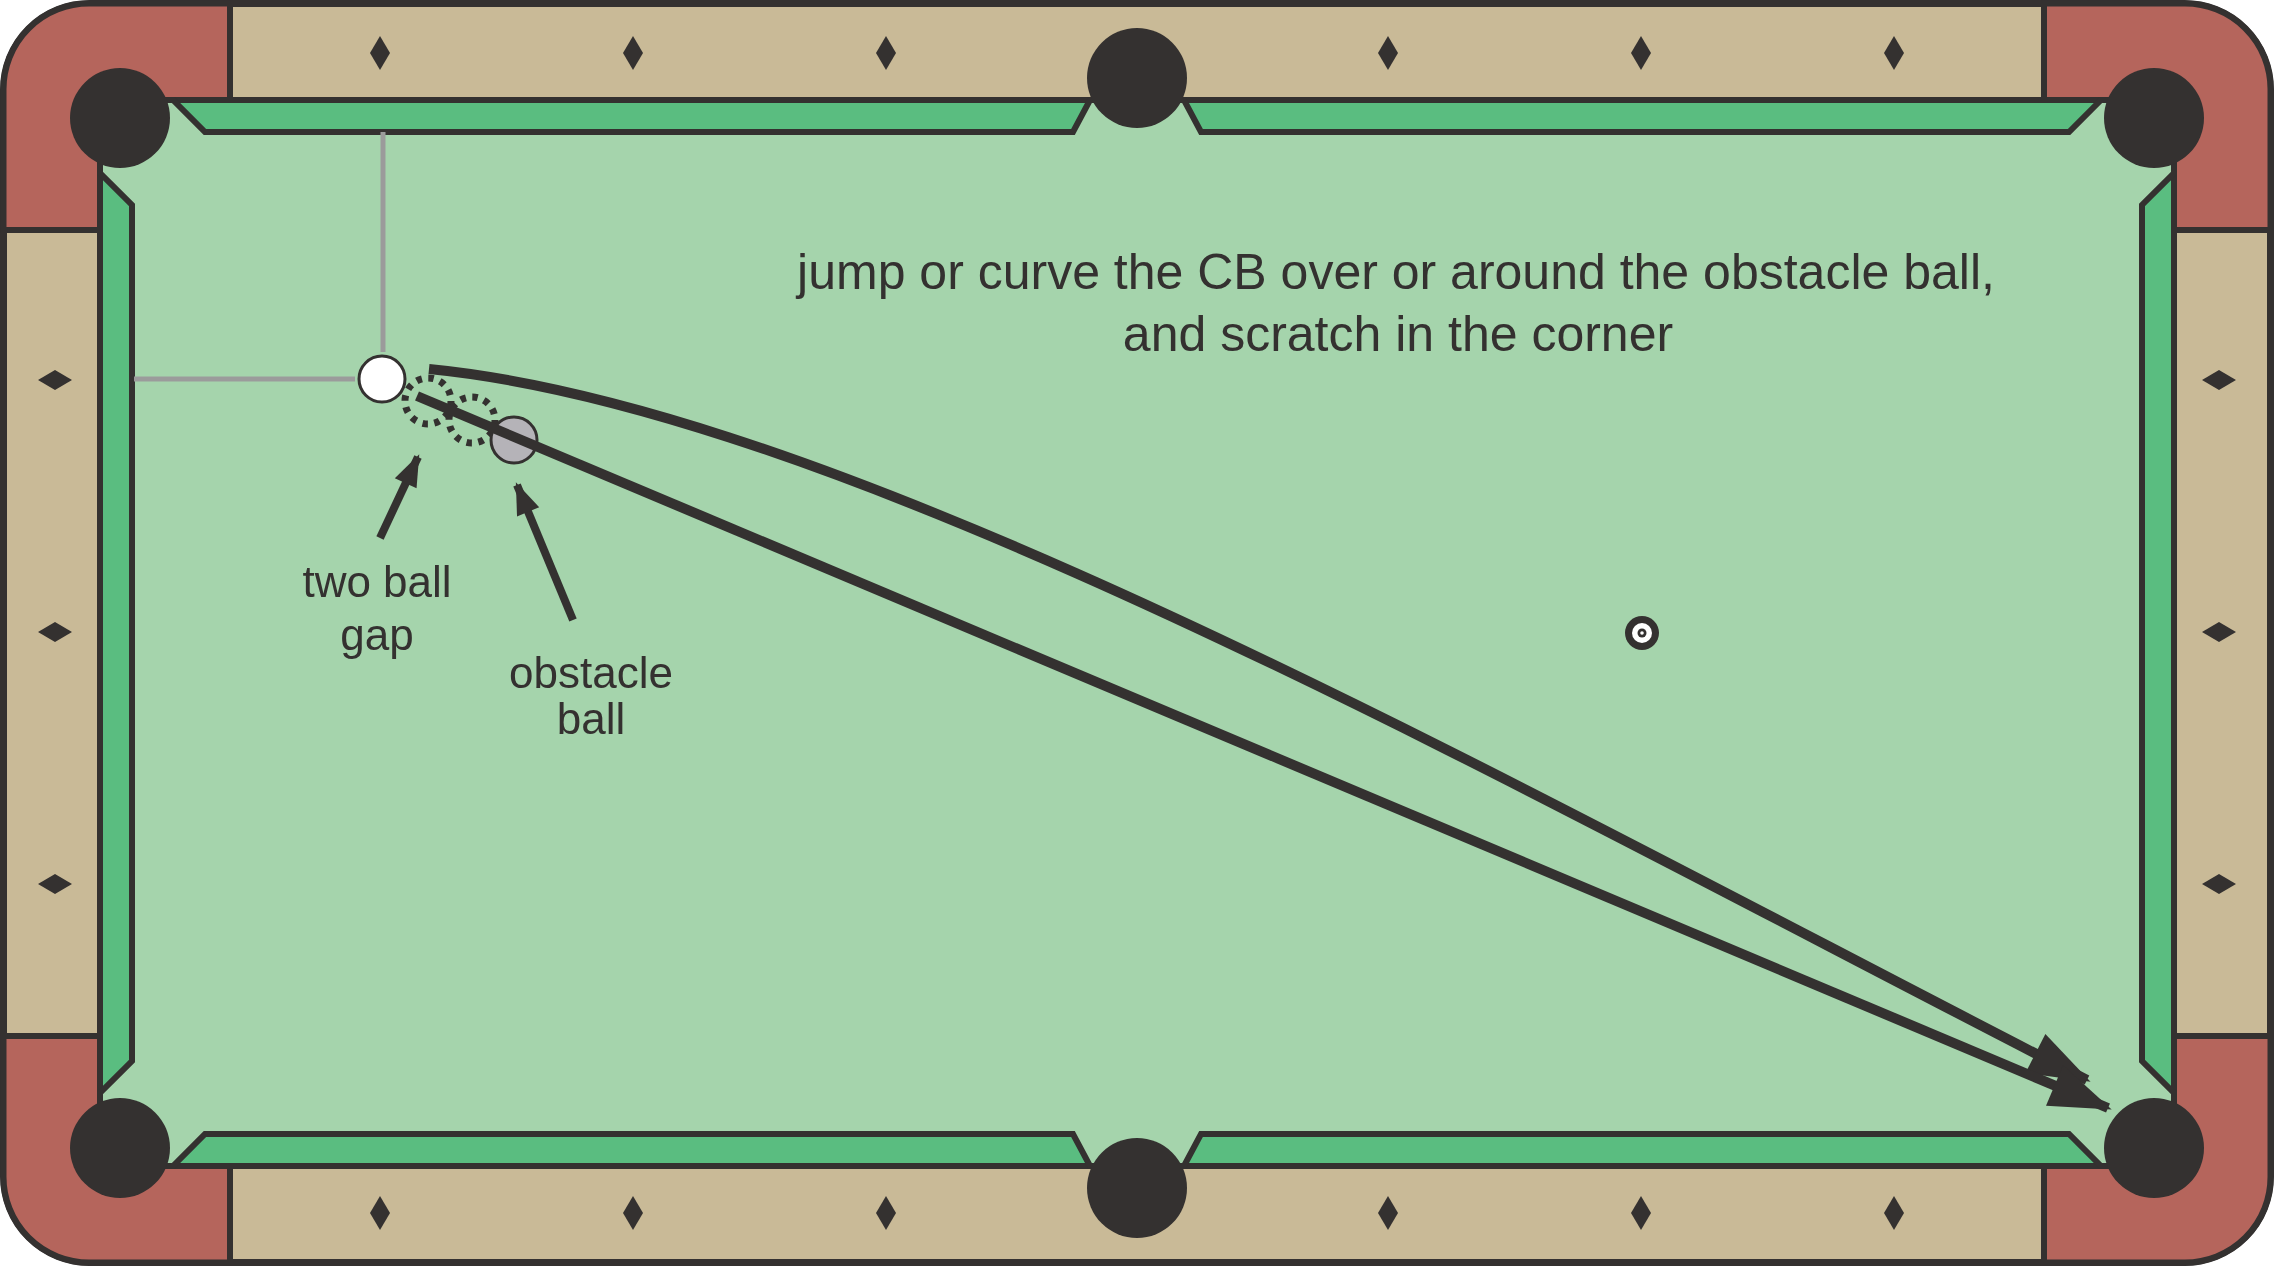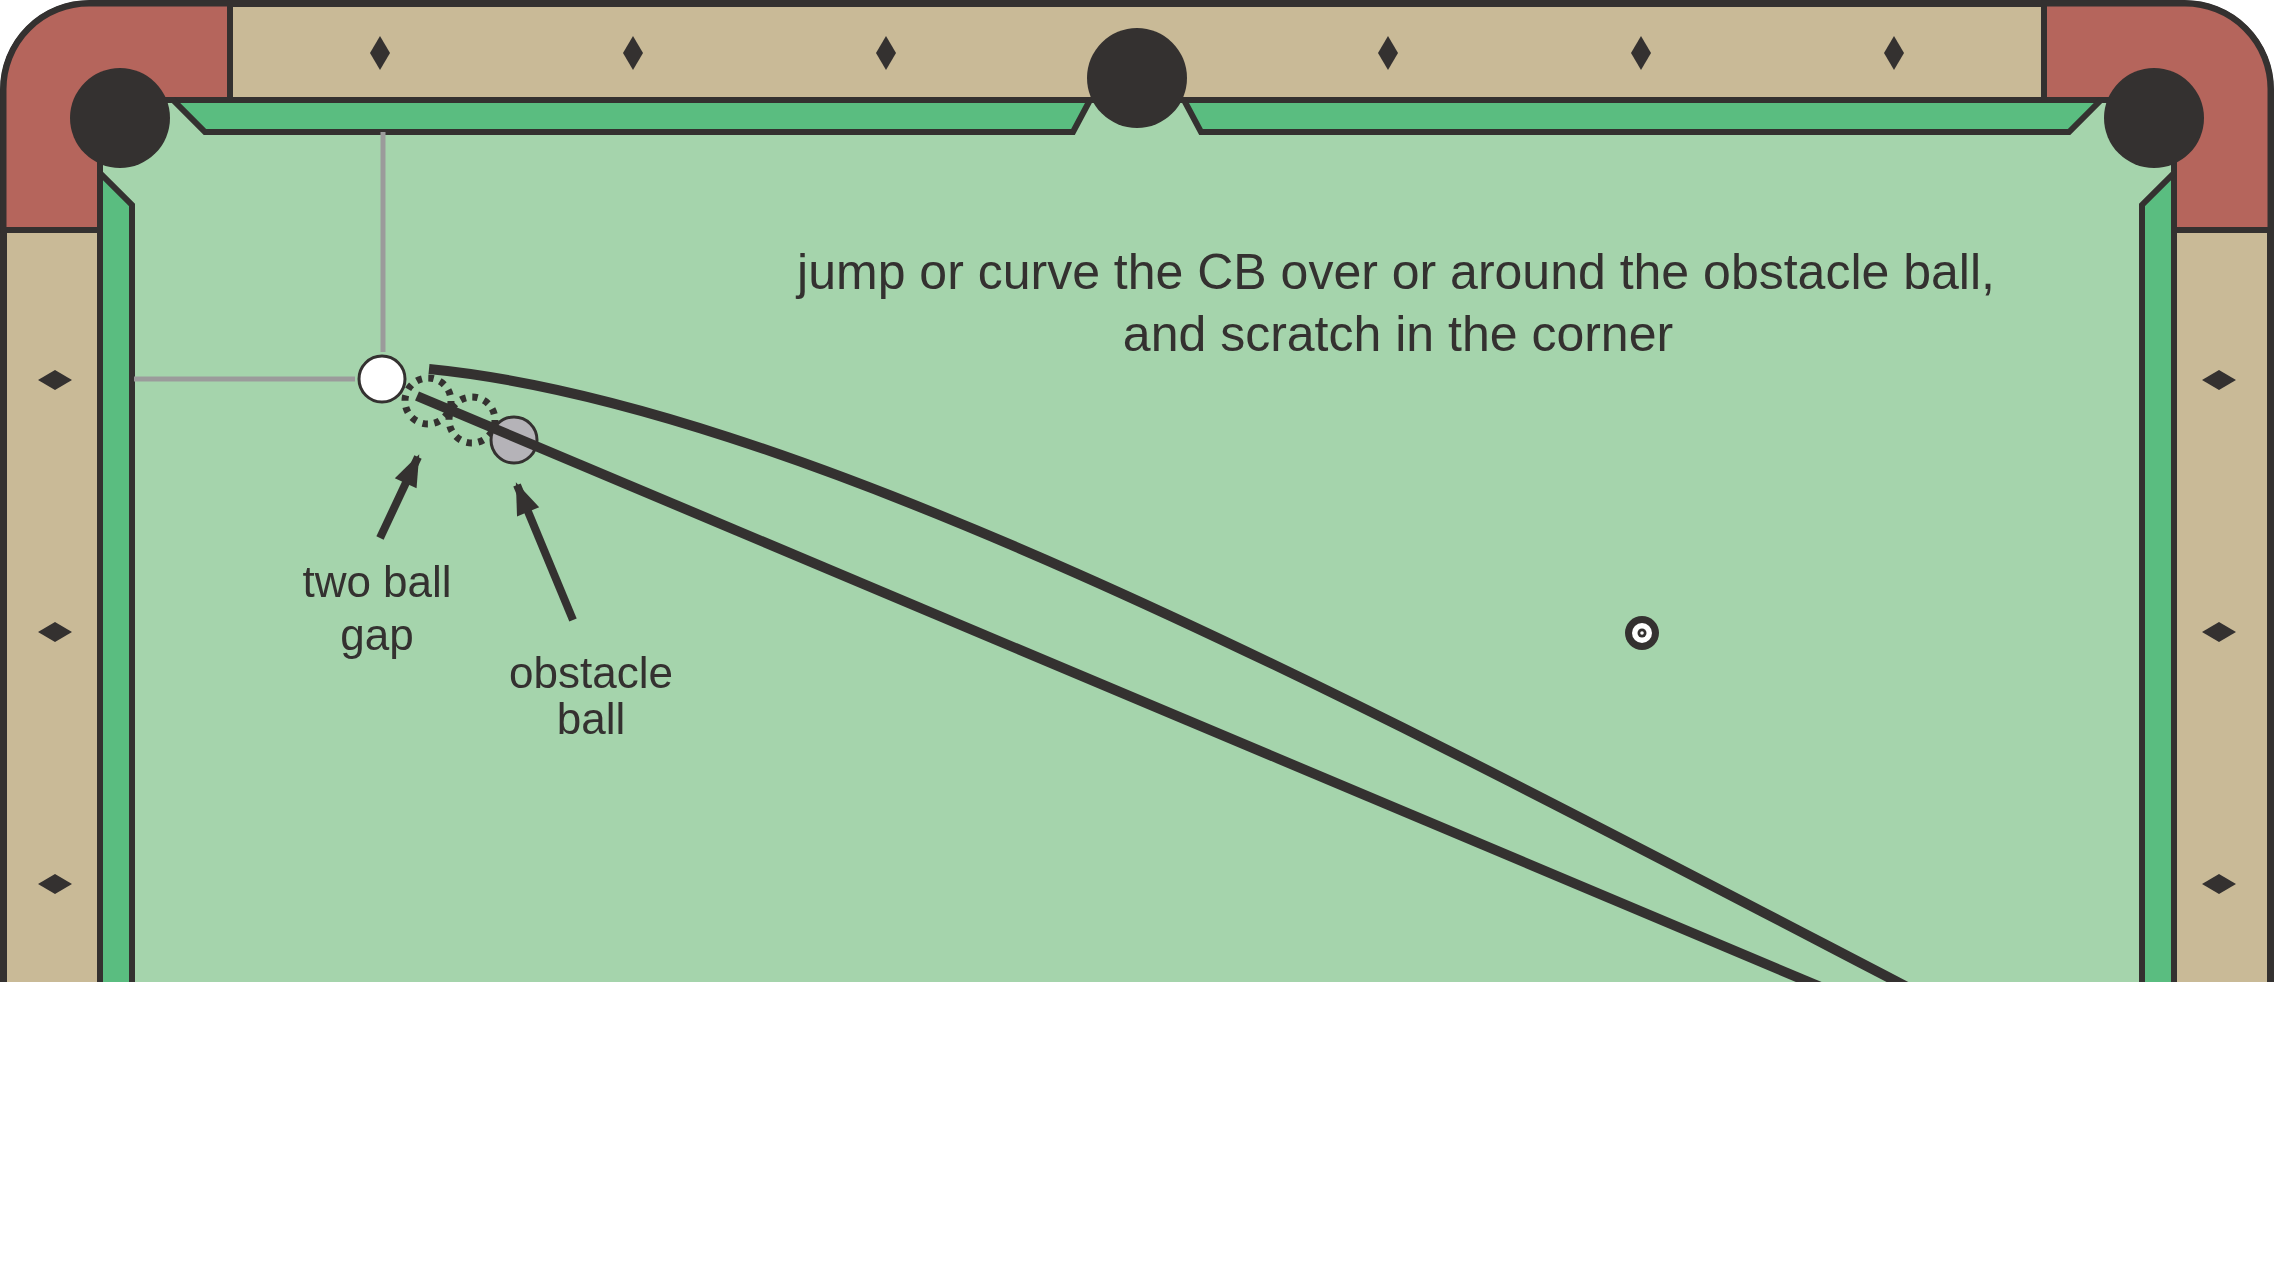--- a/index.html
+++ b/index.html
@@ -1,16 +1,16 @@
 <!DOCTYPE html>
 <html><head>
 <meta charset="utf-8">
 <style>
   html,body{margin:0;padding:0;background:#ffffff;}
-  .stage{width:2274px;height:982px;position:relative;}
+  .stage{width:2274px;height:1266px;position:relative;}
   svg{display:block;}
   text{font-family:"Liberation Sans","DejaVu Sans",sans-serif;}
   .title-text{font-size:50px;text-anchor:middle;}
   .label-text{font-size:44px;text-anchor:middle;}
   .outer-frame{stroke-width:7;}
   .corner-block{stroke-width:6;}
   .cushion{stroke-width:6;}
   .felt{stroke-width:6;stroke-linejoin:miter;}
   .guide{stroke-width:5;fill:none;}
   .shot-path{stroke-width:10;fill:none;}

